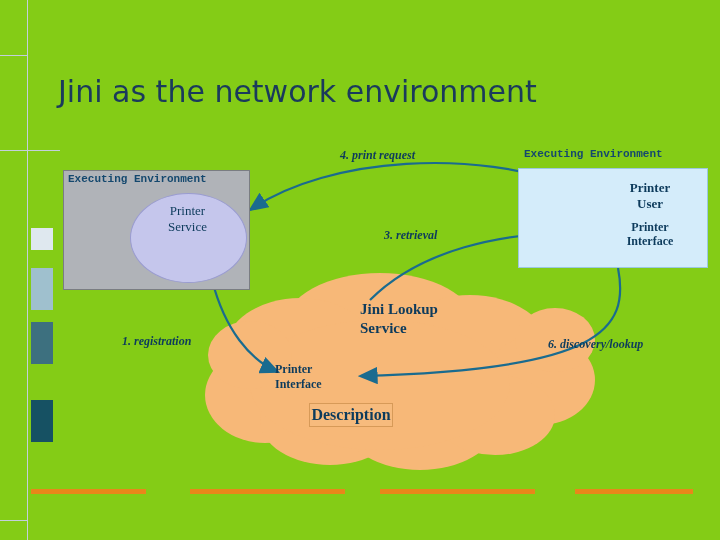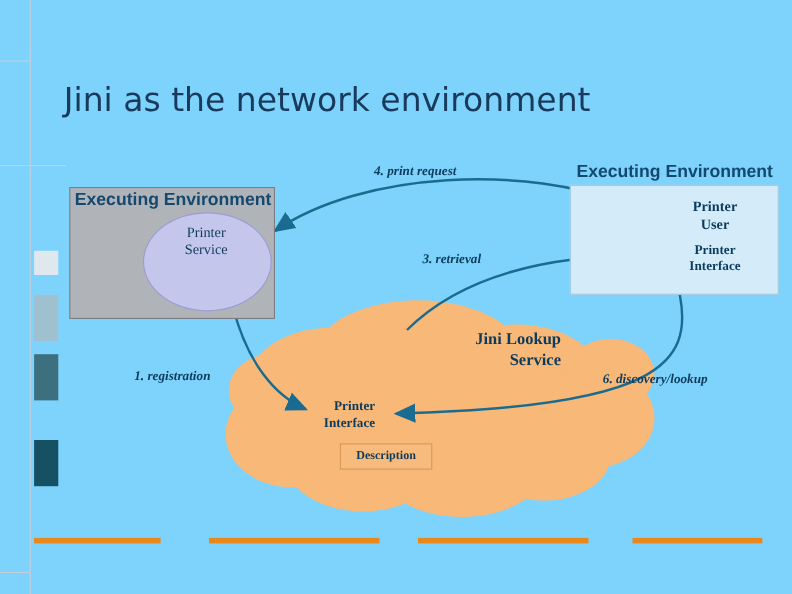--- a/index.html
+++ b/index.html
@@ -10,21 +10,21 @@
     width: 720px;
     height: 540px;
     background: #ffffff;
     font-family: "Liberation Sans", sans-serif;
     overflow: hidden;
   }
   #slide {
     position: relative;
     width: 720px;
     height: 540px;
-    background: #7dd3fc;
+    background: #84cc16;
     overflow: hidden;
   }
   
   .vline {
     position: absolute;
     background: #9fb8cf;
   }
   .hline {
     position: absolute;
     background: #9fb8cf;
@@ -45,23 +45,23 @@
     white-space: nowrap;
   }
   
   .exec-box {
     position: absolute;
     background: #b0b3b8;
     border: 1px solid #7a7d82;
   }
   .exec-label {
     position: absolute;
-    font-family: Liberation Sans, sans-serif;
-    font-weight: bold;
-    font-size: 16px;
+    font-family: Liberation Mono, monospace;
+    font-weight: bold;
+    font-size: 11px;
     color: #14486e;
     white-space: nowrap;
   }
   .ellipse {
     position: absolute;
     background: #c5c6ec;
     border: 1px solid #9a9cd0;
     border-radius: 50%;
   }
   .ellipse-label {
@@ -81,21 +81,21 @@
     position: absolute;
     text-align: center;
     font-family: "Liberation Serif", serif;
     font-weight: bold;
     font-size: 12px;
     color: #0d3b5c;
     line-height: 1.2;
   }
   .cloud-label {
     position: absolute;
-    text-align: right;
+    text-align: left;
     font-family: "Liberation Serif", serif;
     font-weight: bold;
     font-size: 15px;
     color: #0d3b5c;
     line-height: 1.25;
   }
   .step-label {
     position: absolute;
     font-family: "Liberation Serif", serif;
     font-style: italic;
@@ -104,21 +104,21 @@
     color: #0d3b5c;
     white-space: nowrap;
   }
   .orange-box {
     position: absolute;
     background: #f7bb7d;
     border: 1px solid #d79a58;
     text-align: center;
     font-family: "Liberation Serif", serif;
     font-weight: bold;
-    font-size: 11px;
+    font-size: 16px;
     color: #0d3b5c;
     line-height: 1.2;
     display: flex;
     align-items: center;
     justify-content: center;
   }
   #svg-layer {
     position: absolute;
     left: 0;
     top: 0;

